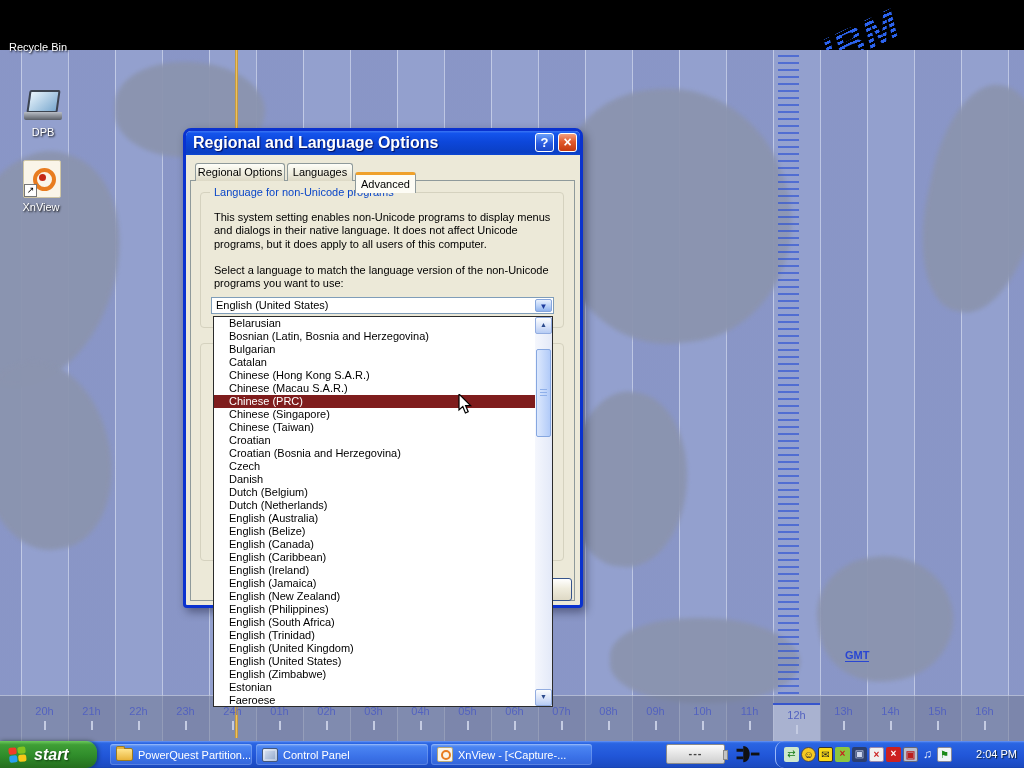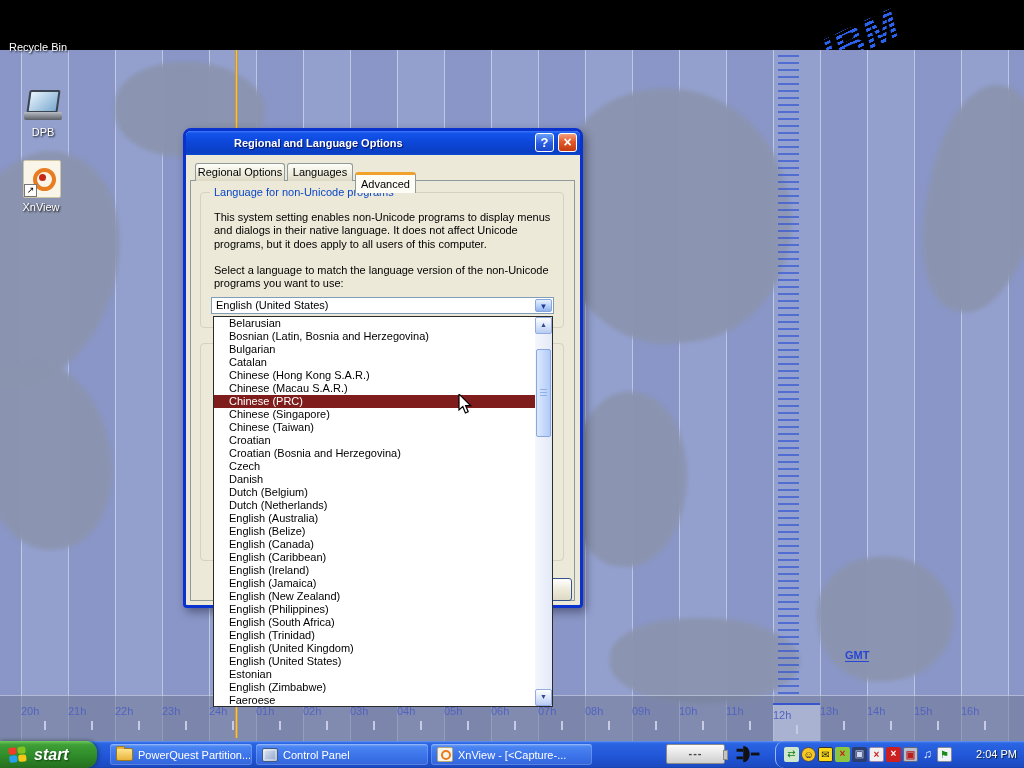--- a/index.html
+++ b/index.html
@@ -15,21 +15,21 @@
       repeating-linear-gradient(90deg, rgba(255,255,255,.04) 0 47px, rgba(25,35,90,.05) 47px 94px);
     background-position:21px 0,21px 0;z-index:0;}
   .land{position:absolute;background:#8b94af;opacity:.95;filter:blur(2px);border-radius:46% 54% 50% 48%;}
   .hatch{position:absolute;left:778px;top:5px;width:21px;height:640px;
     background:repeating-linear-gradient(180deg, rgba(45,82,212,.65) 0 2px, rgba(160,172,215,.12) 2px 7px);}
   .marker{position:absolute;left:235px;top:0;width:3px;height:688px;
     background:linear-gradient(90deg,#b48830,#ecc160 50%,#b48830);z-index:2;}
   .botband{position:absolute;left:0;top:645px;width:1024px;height:46px;
     background:rgba(113,122,150,.55);border-top:1px solid rgba(230,236,252,.5);}
   .hours{position:absolute;left:21px;top:653px;width:987px;height:38px;display:flex;z-index:3;}
-  .hour-cell{width:47px;font-size:11px;color:#4e5ec2;opacity:.9;padding-top:2px;box-sizing:border-box;}
+  .hour-cell{width:47px;text-align:center;font-size:11px;color:#4e5ec2;opacity:.9;padding-top:2px;box-sizing:border-box;}
   .hour-cell::after{content:"";display:block;width:2px;height:9px;background:#ccd3e8;margin:4px auto 0;}
   .hour-cell.hl{background:rgba(212,219,242,.55);border-top:2px solid #3050d0;padding-top:4px;}
   .gmt{position:absolute;left:845px;top:599px;font-size:11px;font-weight:bold;color:#2946d2;
     border-bottom:1px solid #2946d2;z-index:3;}
 
   
   .dicon-label{position:absolute;width:86px;text-align:center;font-size:11px;color:#fff;
     text-shadow:1px 1px 2px #000;}
   .bin{position:absolute;left:19px;top:6px;width:40px;height:36px;
     background:linear-gradient(180deg,#e2f3fb,#9cccea 45%,#7cb6da);
@@ -52,22 +52,22 @@
     font-size:42px;font-weight:bold;font-style:italic;color:#2c63ee;letter-spacing:1px;line-height:46px;}
   .ibm::after{content:"";position:absolute;inset:0;
     background:repeating-linear-gradient(180deg,transparent 0 3px,#000 3px 5.5px);}
 
   
   .dialog{position:absolute;left:183px;top:128px;width:400px;height:480px;box-sizing:border-box;
     background:#ece9d8;border:3px solid #0a32cf;border-radius:8px 8px 4px 4px;
     box-shadow:3px 4px 10px rgba(0,0,20,.4);z-index:10;}
   .titlebar{position:absolute;left:0;top:0;width:394px;height:24px;border-radius:5px 5px 0 0;
     background:linear-gradient(180deg,#3a76f4 0%,#1454ec 10%,#0d47da 45%,#0a3fc4 90%,#0d47d4 100%);}
-  .titletext{position:absolute;left:7px;top:0;line-height:24px;font-size:11px;font-weight:bold;color:#fff;
-    text-shadow:1px 1px 1px rgba(0,0,60,.75);margin-left:41px;}
+  .titletext{position:absolute;left:7px;top:0;line-height:24px;font-size:16px;font-weight:bold;color:#fff;
+    text-shadow:1px 1px 1px rgba(0,0,60,.75);}
   .tb-btn{position:absolute;top:2px;width:19px;height:19px;border:1px solid #fff;border-radius:3px;
     box-sizing:border-box;color:#fff;font-weight:bold;text-align:center;line-height:17px;}
   .tb-help{right:26px;font-size:13px;background:linear-gradient(180deg,#6aa0f8,#2a5ce0 55%,#1c48c8);}
   .tb-close{right:3px;font-size:14px;background:linear-gradient(180deg,#f4a080,#e25a2c 45%,#c43a10);}
 
   .tab{position:absolute;top:32px;height:18px;box-sizing:border-box;font-size:11px;text-align:center;
     line-height:16px;color:#000;background:linear-gradient(180deg,#fefef8,#efedde 55%,#ddd9c6);
     border:1px solid #8f9a9b;border-bottom:none;border-radius:3px 3px 0 0;z-index:2;}
   .tabs div:nth-of-type(1){left:9px;width:90px;}
   .tabs div:nth-of-type(2){left:101px;width:66px;}
@@ -273,22 +273,22 @@
         <div class="row">English (Canada)</div>
         <div class="row">English (Caribbean)</div>
         <div class="row">English (Ireland)</div>
         <div class="row">English (Jamaica)</div>
         <div class="row">English (New Zealand)</div>
         <div class="row">English (Philippines)</div>
         <div class="row">English (South Africa)</div>
         <div class="row">English (Trinidad)</div>
         <div class="row">English (United Kingdom)</div>
         <div class="row">English (United States)</div>
+        <div class="row">English (Zimbabwe)</div>
         <div class="row">Estonian</div>
-        <div class="row">English (Zimbabwe)</div>
         <div class="row">Faeroese</div>
       </div>
     <div class="sbar">
       <div class="sb-btn sb-up">▲</div>
       <div class="sb-thumb"></div>
       <div class="sb-btn sb-dn">▼</div>
     </div>
   </div>
 
   <svg class="cursor" width="20" height="22" viewBox="0 0 20 22">

